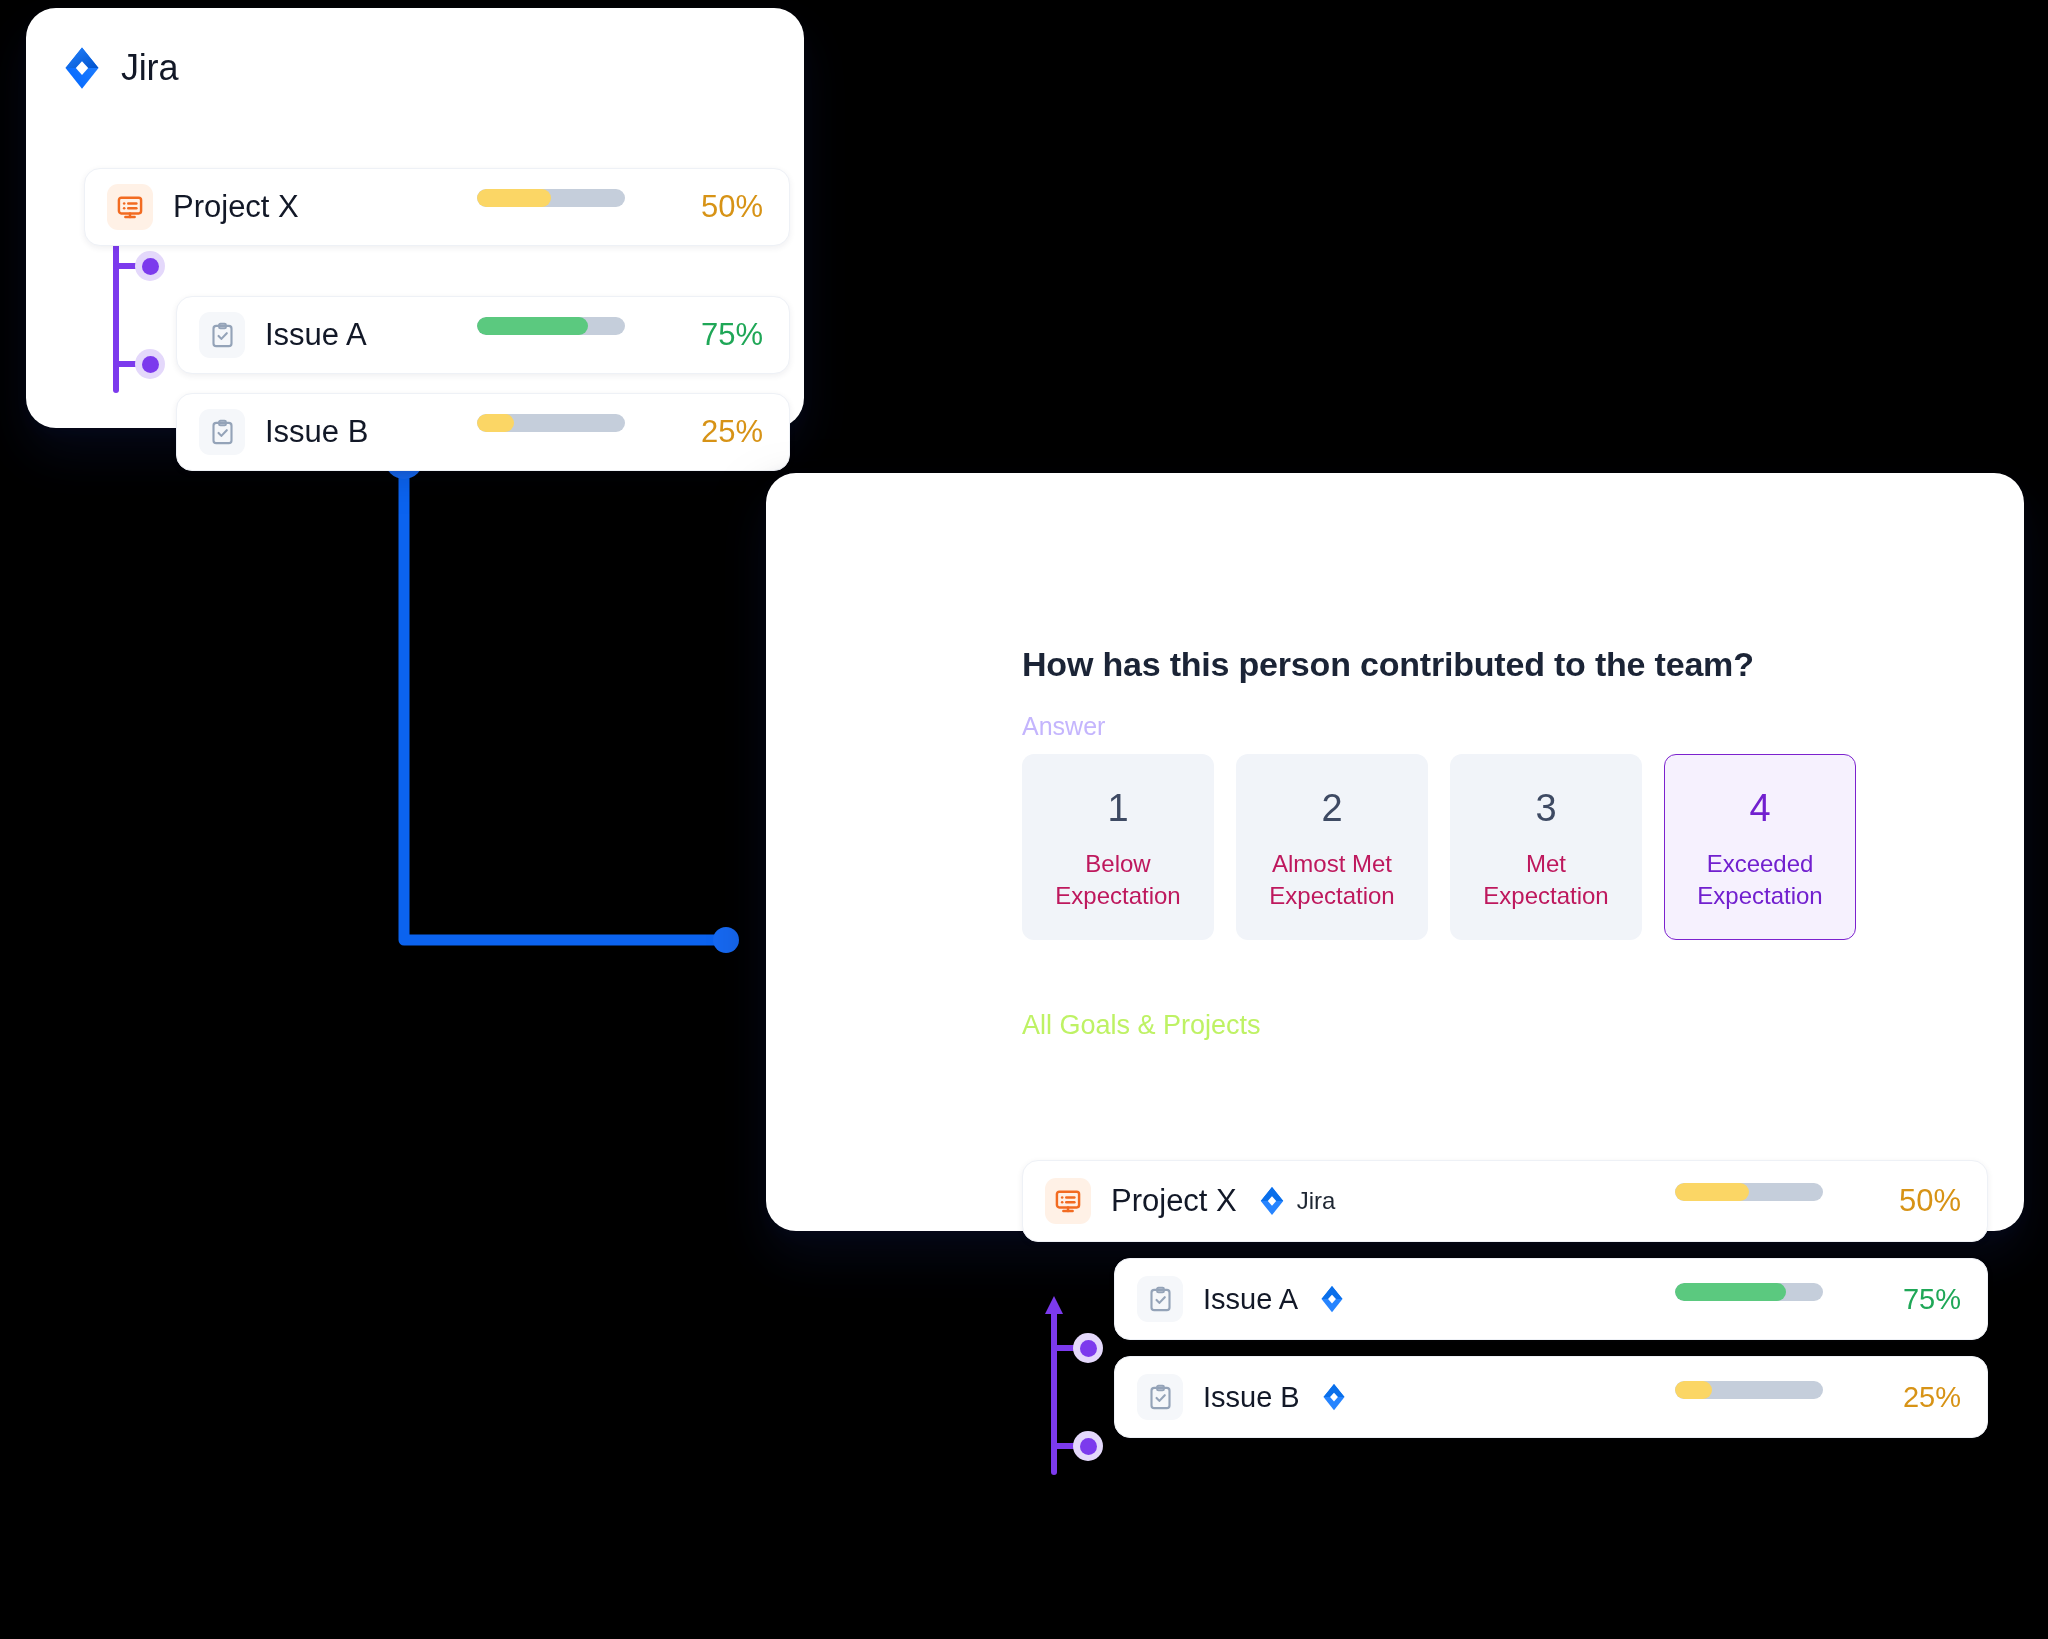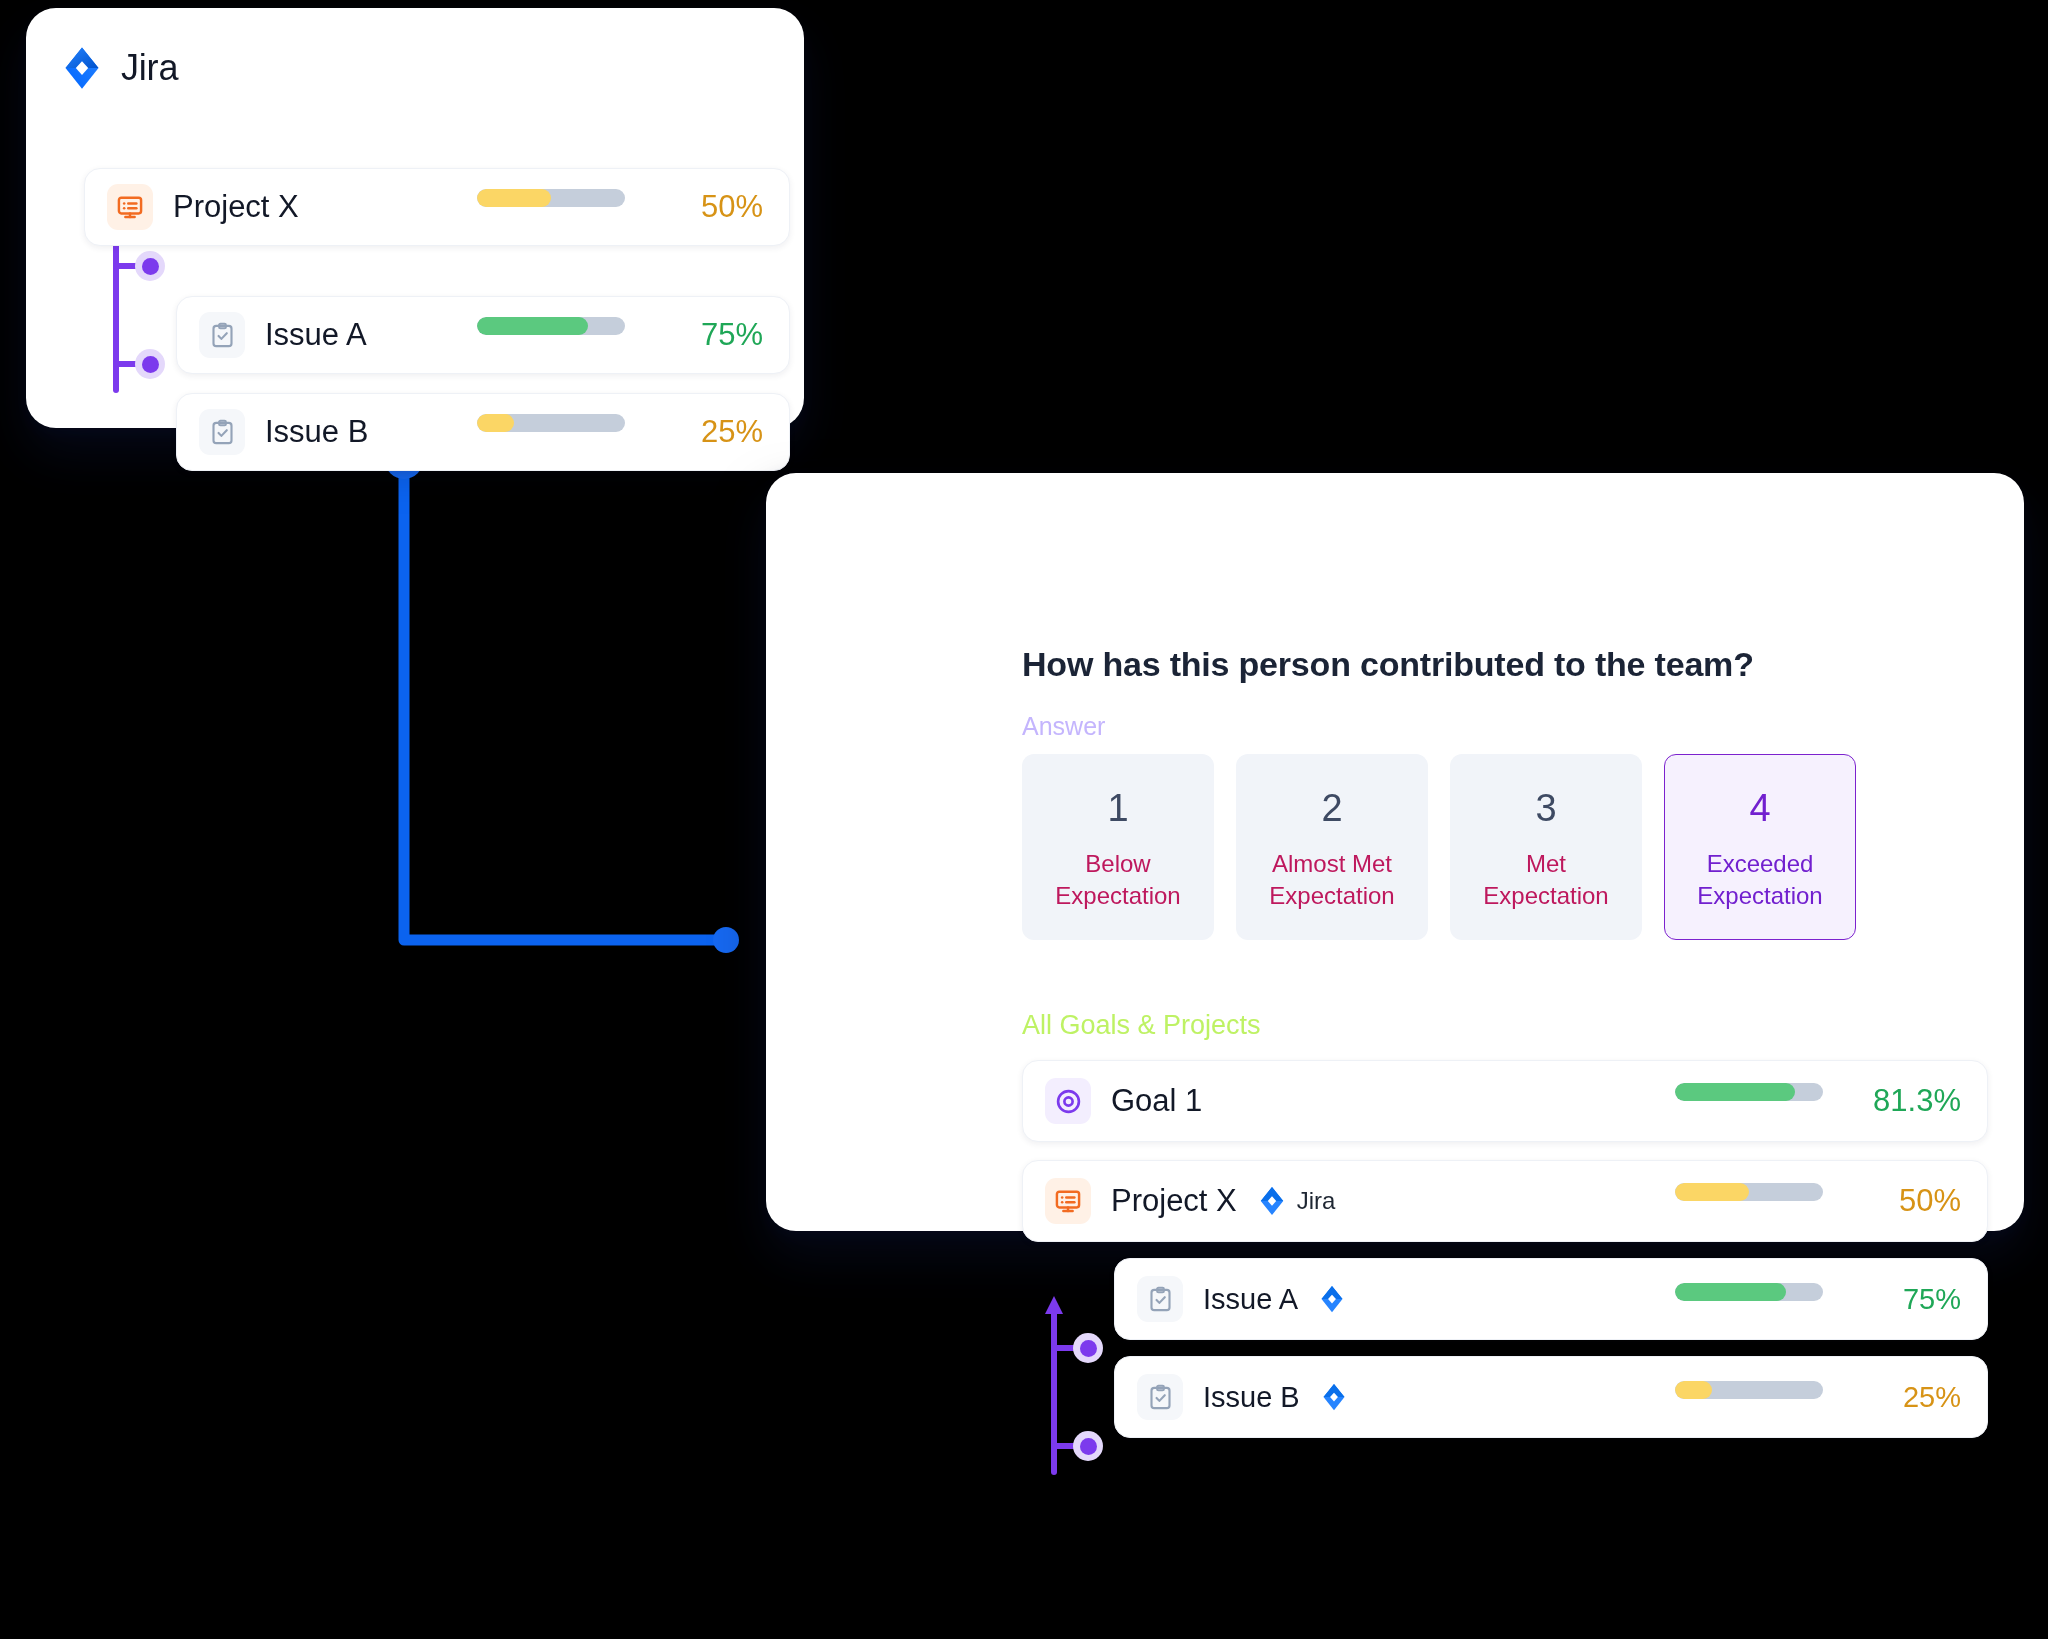--- a/index.html
+++ b/index.html
@@ -259,37 +259,20 @@
 
   <svg class="conn" style="left:1036px; top:1286px; width:110px; height:190px;" viewBox="0 0 110 190">
     <path d="M 18 186 L 18 26" fill="none" stroke="#7C3AED" stroke-width="6" stroke-linecap="round"></path>
     <path d="M 18 10 L 27 28 L 9 28 Z" fill="#7C3AED"></path>
     <path d="M 18 62 L 44 62" fill="none" stroke="#7C3AED" stroke-width="6" stroke-linecap="round"></path>
     <path d="M 18 160 L 44 160" fill="none" stroke="#7C3AED" stroke-width="6" stroke-linecap="round"></path>
   </svg>
   <div class="dot-out" style="left:1073px; top:1333px;"></div>
   <div class="dot-out" style="left:1073px; top:1431px;"></div>
 
-  <div class="row" id="row-goal1">
-    <div class="left">
-      <div class="ico-box goal">
-        <svg width="29" height="29" viewBox="0 0 24 24" fill="none" stroke="#7C3AED" stroke-width="2.2">
-          <circle cx="12" cy="12" r="8.6"></circle>
-          <circle cx="12" cy="12" r="3.4"></circle>
-        </svg>
-      </div>
-      <div class="row-label">Goal 1</div>
-    </div>
-    <div class="right">
-      <div class="bar">
-        <i style="width:81.3%; background:#5BC97F;"></i>
-      </div>
-      <div class="pct green">81.3%</div>
-    </div>
-  </div>
 
   <div class="row" id="row-projx-r">
     <div class="left">
       <div class="ico-box project">
         <svg width="28" height="28" viewBox="0 0 24 24" fill="none" stroke="#F26B21" stroke-width="2.1" stroke-linecap="round" stroke-linejoin="round">
           <rect x="2.5" y="4" width="19" height="13.5" rx="2"></rect>
           <line x1="12" y1="17.5" x2="12" y2="20.5"></line>
             <line x1="8" y1="20.5" x2="16" y2="20.5"></line>
           <circle cx="7" cy="9" r="1.1" fill="#F26B21" stroke="none"></circle>
           <line x1="10.5" y1="9" x2="17.5" y2="9"></line>

